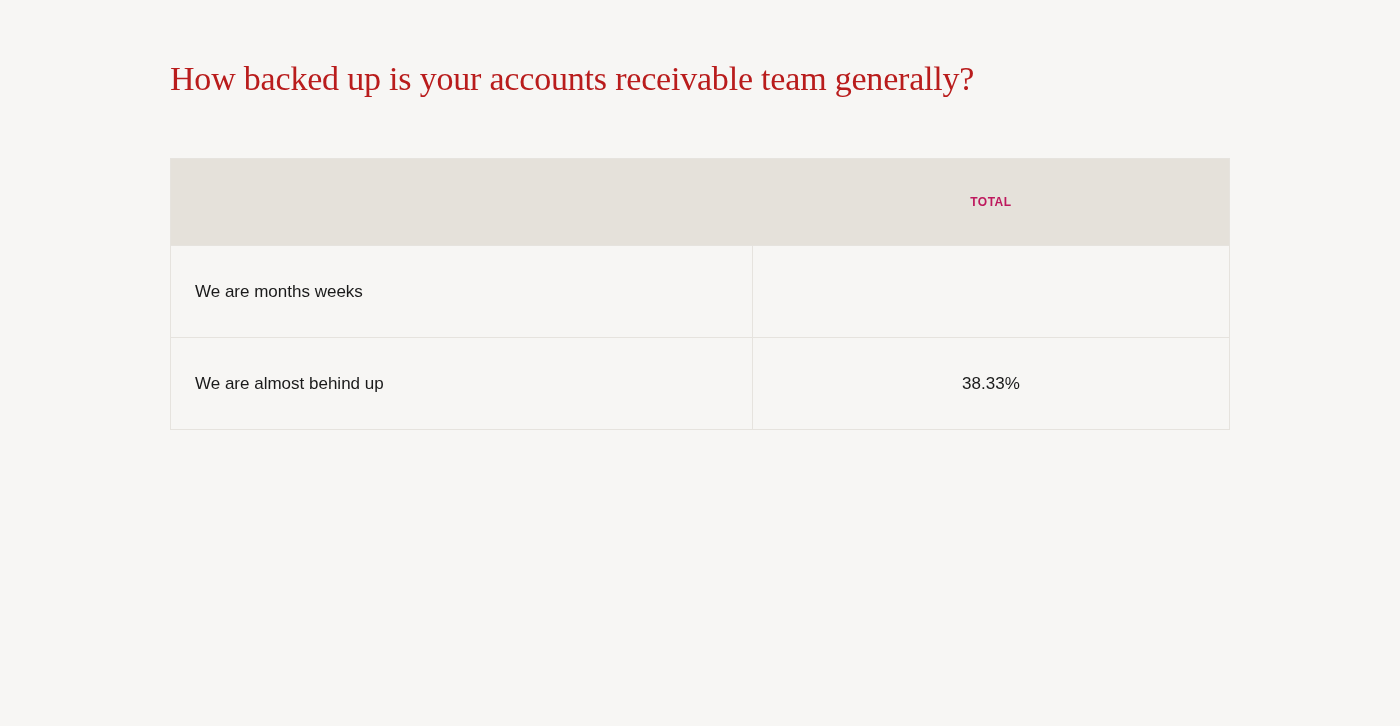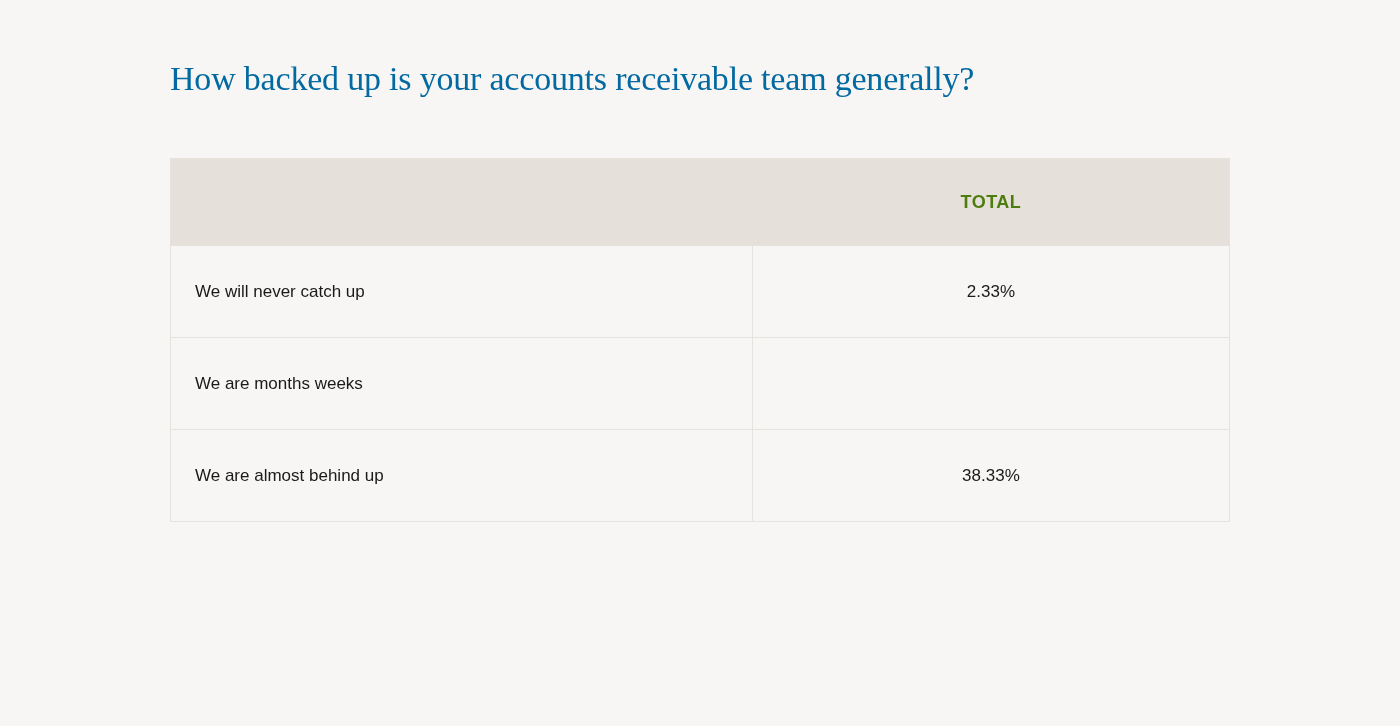--- a/index.html
+++ b/index.html
@@ -8,21 +8,21 @@
     height: 726px;
     background: #f7f6f4;
     font-family: -apple-system, BlinkMacSystemFont, "Segoe UI", Helvetica, Arial, sans-serif;
     padding: 60px 170px 0 170px;
     color: #1a1a1a;
   }
   .title {
     font-family: Georgia, "Times New Roman", serif;
     font-size: 34px;
     font-weight: 400;
-    color: #0369a1;
+    color: #b91c1c;
     margin-bottom: 60px;
     letter-spacing: -0.2px;
   }
   .table {
     width: 100%;
     border: 1px solid #e6e3de;
     border-collapse: collapse;
   }
   .header-row {
     display: flex;
@@ -31,23 +31,23 @@
   }
   .header-cell-left {
     flex: 0 0 55%;
   }
   .header-cell-right {
     flex: 0 0 45%;
     display: flex;
     align-items: center;
     justify-content: center;
     font-weight: 700;
-    font-size: 18px;
+    font-size: 12px;
     letter-spacing: 0.5px;
-    color: #4d7c0f;
+    color: #be185d;
   }
   .row {
     display: flex;
     height: 92px;
     border-top: 1px solid #e6e3de;
     background: #f7f6f4;
   }
   .cell-left {
     flex: 0 0 55%;
     display: flex;
@@ -71,23 +71,19 @@
 
 <h1 class="title">How backed up is your accounts receivable team generally?</h1>
 
 <div class="table">
   <div class="header-row">
     <div class="header-cell-left"></div>
     <div class="header-cell-right">TOTAL</div>
   </div>
 
   <div class="row">
-    <div class="cell-left">We will never catch up</div>
-    <div class="cell-right">2.33%</div>
-  </div>
-  <div class="row">
     <div class="cell-left">We are months weeks</div>
   </div>
   <div class="row">
     <div class="cell-left">We are almost behind up</div>
     <div class="cell-right">38.33%</div>
   </div>
 </div>
 
 </body></html>

